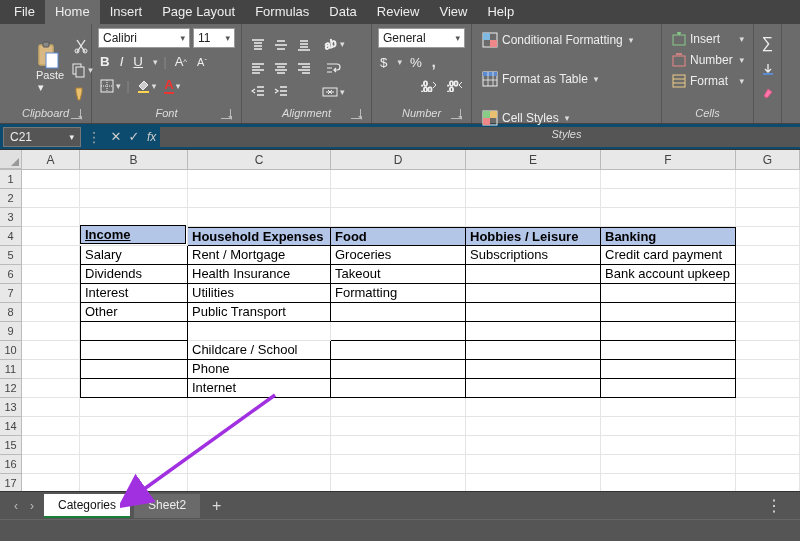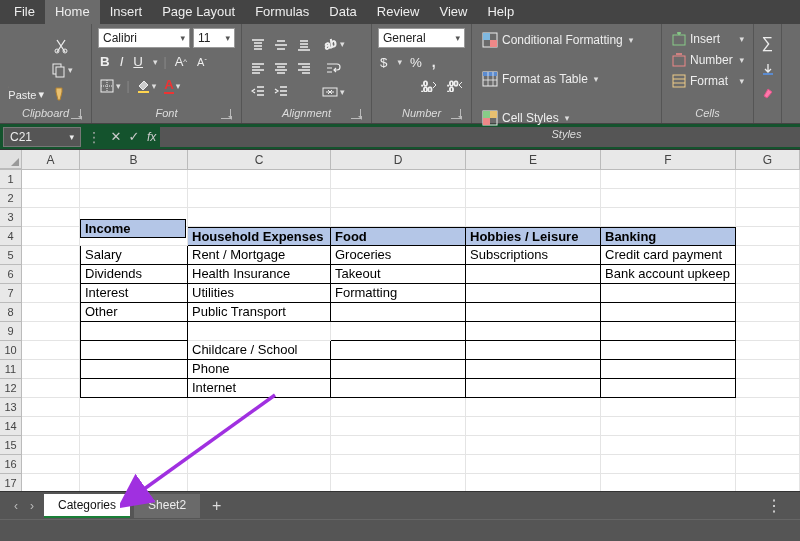--- a/index.html
+++ b/index.html
@@ -17,21 +17,21 @@
   .group-dlg { position: absolute; right: 4px; bottom: 2px; width: 10px; height: 10px; border: 1px solid #bbb; border-top: none; border-left: none; }
   .group-dlg::after { content: ""; position: absolute; right: -2px; bottom: -2px; width: 0; height: 0; border-left: 4px solid transparent; border-top: 4px solid #bbb; }
   
   .btn { background: transparent; border: none; color: #eee; display: inline-flex; align-items: center; justify-content: center; cursor: pointer; padding: 2px; }
   .btn svg { stroke: #eee; fill: none; }
   .row { display: flex; align-items: center; gap: 2px; }
   .col { display: flex; flex-direction: column; gap: 2px; }
   
   
   .clipboard { width: 92px; }
-  .paste-big { display: flex; flex-direction: row; align-items: flex-end; width: 40px; height: 70px; justify-content: center; }
+  .paste-big { display: flex; flex-direction: column; align-items: flex-start; width: 40px; height: 70px; justify-content: center; margin-left: 28px; }
   .paste-big span { font-size: 11px; color: #eee; }
   .clip-side { display: flex; flex-direction: column; gap: 4px; padding-top: 4px; }
   
   
   .fontgrp { width: 150px; }
   .combo { background: #fff; border: 1px solid #999; height: 20px; display: flex; align-items: center; padding: 8px 4px; font-size: 12px; color: #222; }
   .combo .dd { margin-left: auto; color: #555; font-size: 9px; }
   
   
   .aligngrp { width: 130px; }
@@ -46,21 +46,21 @@
   .stylesgrp { width: 190px; }
   .styles-col .btn { justify-content: flex-start; padding: 2px 4px; width: 170px; font-size: 12px; gap: 4px; }
   
   
   .cellsgrp { width: 92px; }
   .cells-col .btn { justify-content: flex-start; padding: 2px 4px; width: 80px; font-size: 12px; gap: 4px; }
   
   .tailgrp { width: 28px; }
   
   
-  .fbar { background: #14532d; height: 26px; display: flex; align-items: center; border-bottom: 1px solid #333; }
+  .fbar { background: #0c4a6e; height: 26px; display: flex; align-items: center; border-bottom: 1px solid #333; }
   .namebox { background: #555; color: #eee; border: 1px solid #777; width: 78px; height: 20px; margin-left: 3px; padding: 0 6px; font-size: 12px; display: flex; align-items: center; }
   .namebox .dd { margin-left: auto; font-size: 9px; }
   .fbar-sep { color: #aaa; padding: 0 6px; font-size: 14px; }
   .fbar-btn { color: #ccc; width: 18px; text-align: center; font-size: 13px; }
   .fx { font-style: italic; color: #ccc; padding: 0 4px; }
   .fbar-input { flex: 1; background: #555; border: none; height: 20px; }
   
   
   .grid-wrap { background: #fff; height: 341px; display: flex; flex-direction: column; }
   .col-headers { display: flex; background: #e8e8e8; border-bottom: 1px solid #bbb; height: 20px; }
@@ -442,21 +442,21 @@
         <div class="gridline-h" style="top: 132px;"></div>
         <div class="gridline-h" style="top: 151px;"></div>
         <div class="gridline-h" style="top: 170px;"></div>
         <div class="gridline-h" style="top: 189px;"></div>
         <div class="gridline-h" style="top: 208px;"></div>
         <div class="gridline-h" style="top: 227px;"></div>
         <div class="gridline-h" style="top: 246px;"></div>
         <div class="gridline-h" style="top: 265px;"></div>
         <div class="gridline-h" style="top: 284px;"></div>
         <div class="gridline-h" style="top: 303px;"></div>
-        <div class="datacell hdr first" style="left: 58px; top: 49px; width: 106px;">Income</div>
+        <div class="datacell hdr first" style="left: 58px; top: 55px; width: 106px; text-decoration: underline;">Income</div>
         <div class="datacell hdr" style="left: 166px; top: 57px; width: 143px;">Household Expenses</div>
         <div class="datacell hdr" style="left: 309px; top: 57px; width: 135px;">Food</div>
         <div class="datacell hdr" style="left: 444px; top: 57px; width: 135px;">Hobbies / Leisure</div>
         <div class="datacell hdr" style="left: 579px; top: 57px; width: 135px;">Banking</div>
         <div class="datacell first" style="left: 58px; top: 76px; width: 108px;">Salary</div>
         <div class="datacell" style="left: 166px; top: 76px; width: 143px;">Rent / Mortgage</div>
         <div class="datacell" style="left: 309px; top: 76px; width: 135px;">Groceries</div>
         <div class="datacell" style="left: 444px; top: 76px; width: 135px;">Subscriptions</div>
         <div class="datacell" style="left: 579px; top: 76px; width: 135px;">Credit card payment</div>
         <div class="datacell first" style="left: 58px; top: 95px; width: 108px;">Dividends</div>

